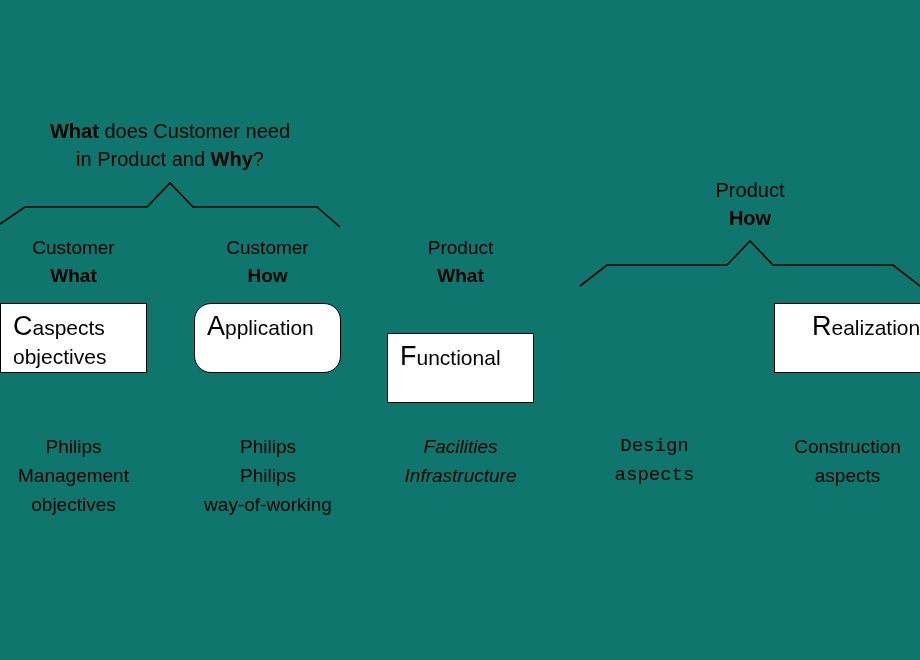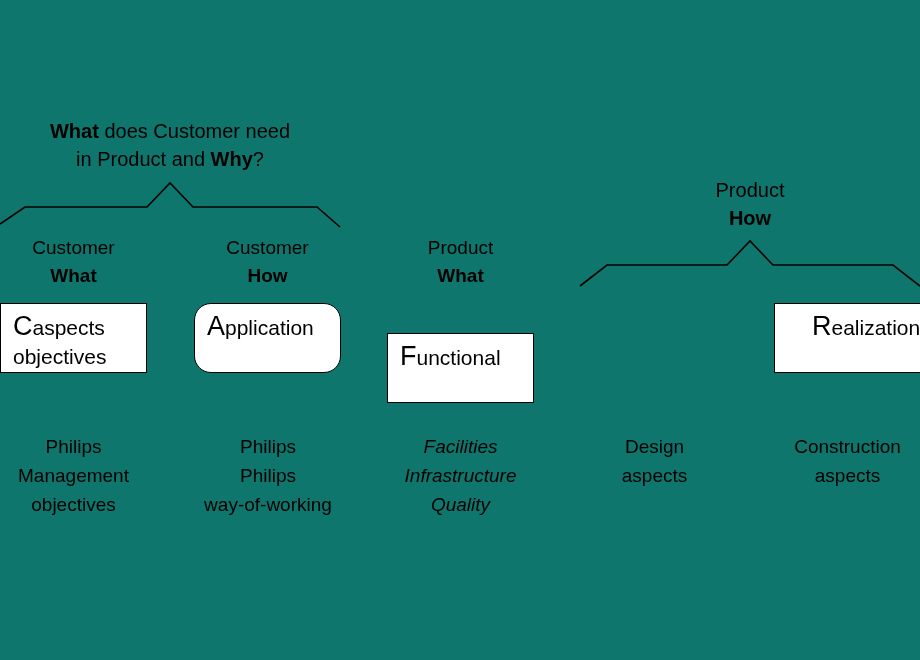--- a/index.html
+++ b/index.html
@@ -136,24 +136,23 @@
 
   <div class="aspects" style="left:188px; top:432px; width:160px;">
     <div>Philips</div>
     <div>Philips</div>
     <div>way-of-working</div>
   </div>
 
   <div class="aspects" style="left:382px; top:432px; width:157px;font-style:italic;">
     <div>Facilities</div>
     <div>Infrastructure</div>
-    <div>Quality</div>
   </div>
 
-  <div class="aspects" style="left:581px; top:432px; width:147px;">
+  <div class="aspects" style="left:581px; top:432px; width:147px;font-family:Liberation Mono, monospace;">
     <div>Design</div>
     <div>aspects</div>
   </div>
 
   <div class="aspects" style="left:770px; top:432px; width:155px;">
     <div>Construction</div>
     <div>aspects</div>
   </div>
 
 </div>

